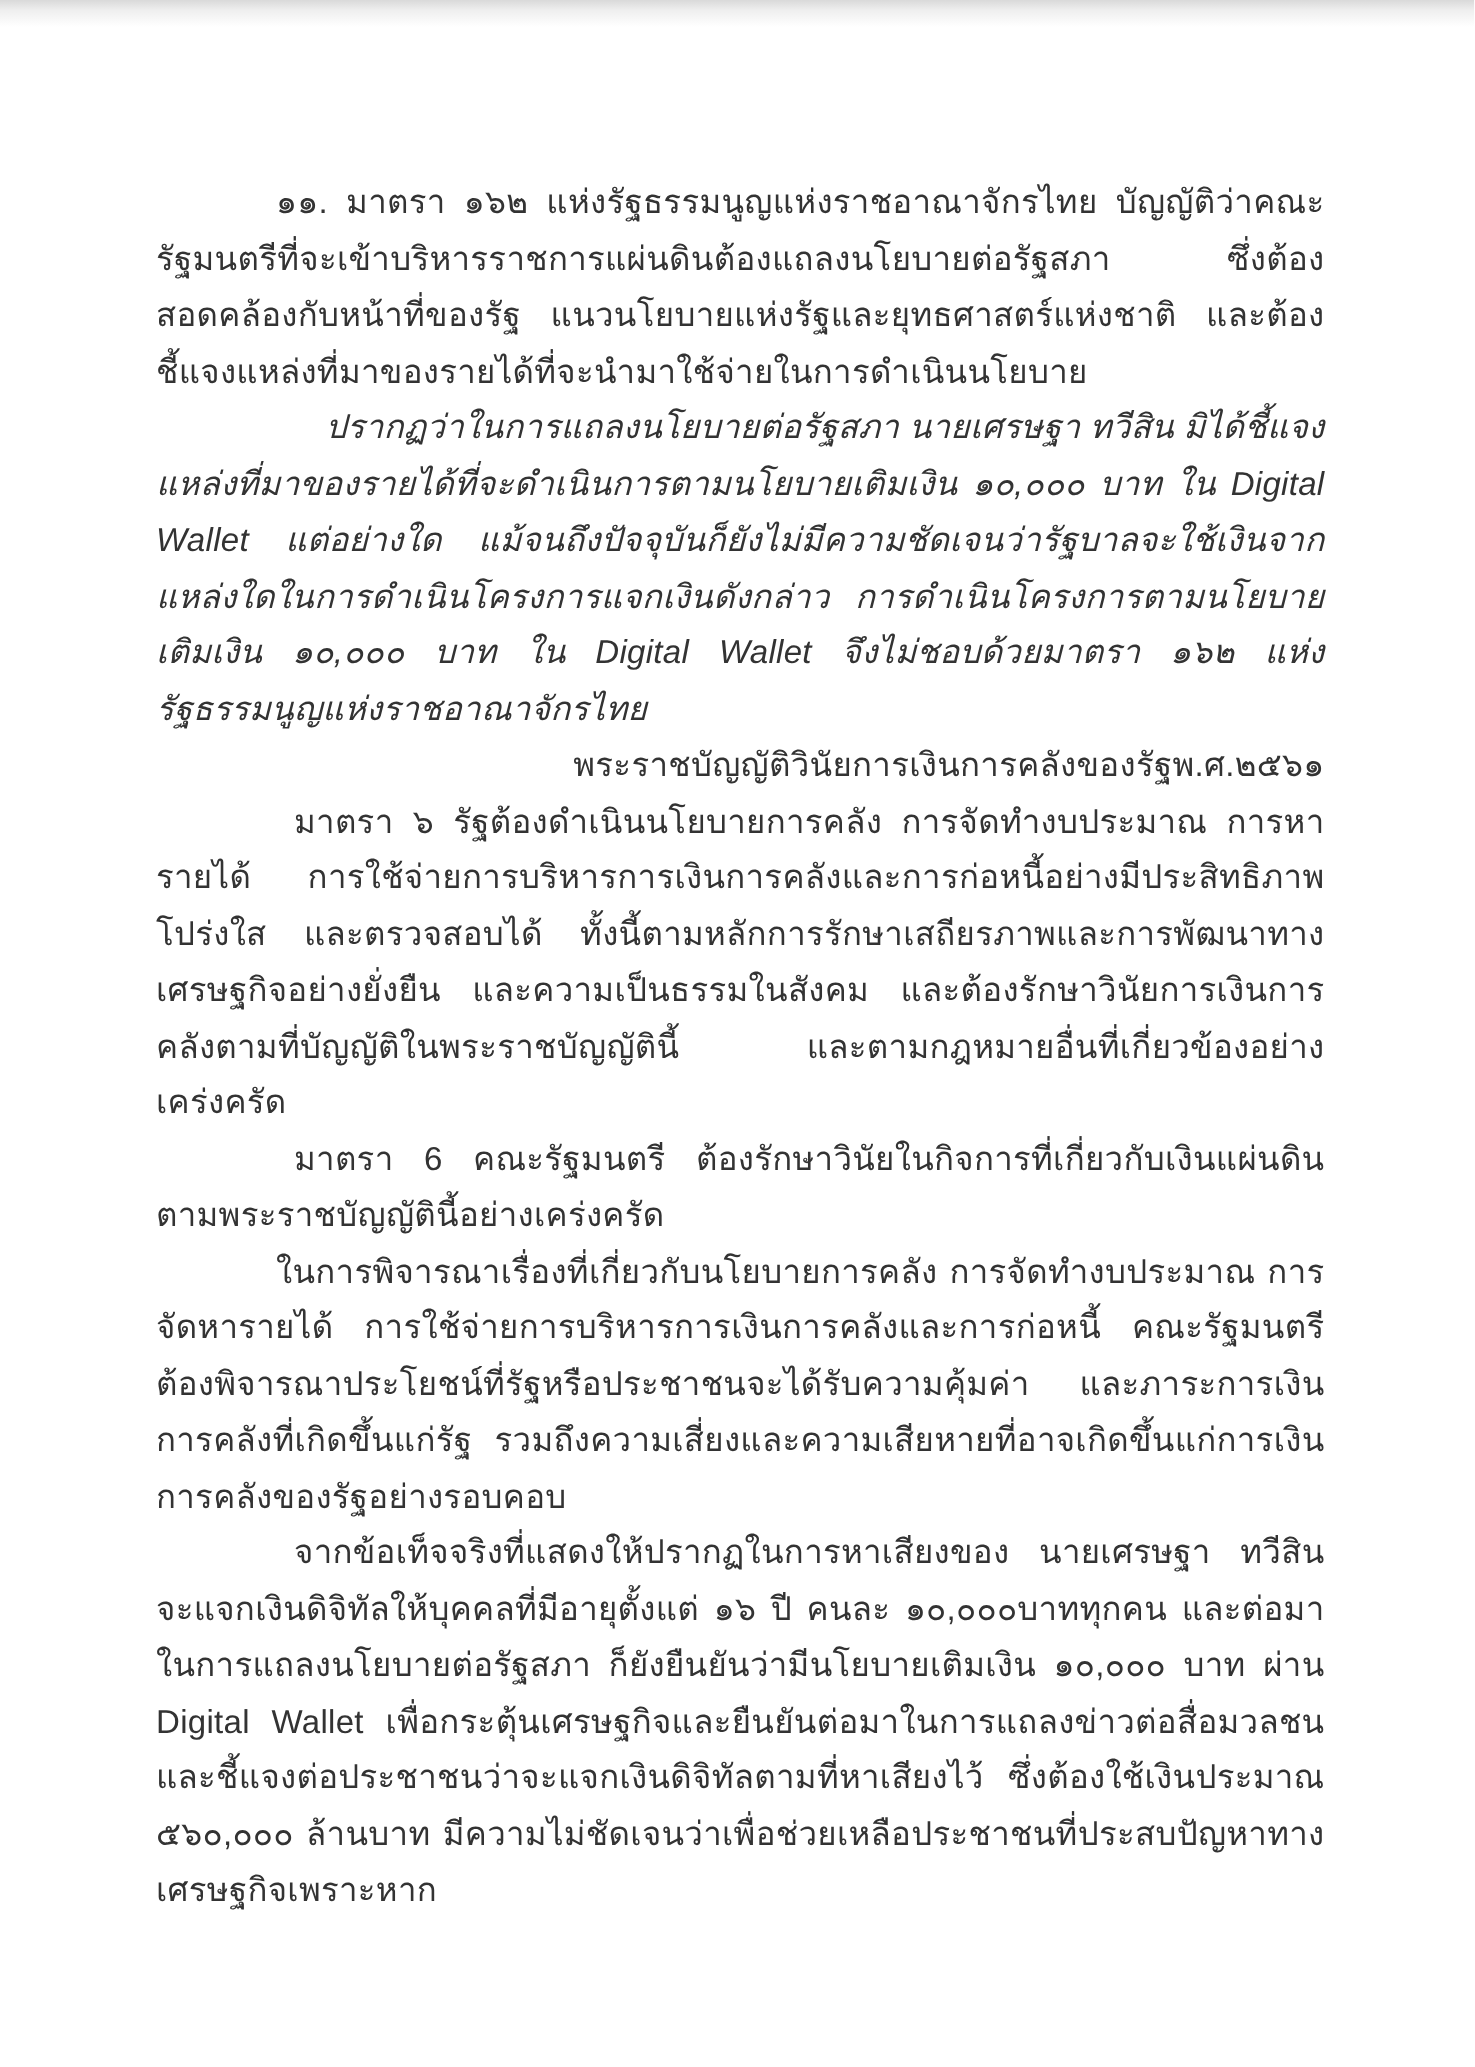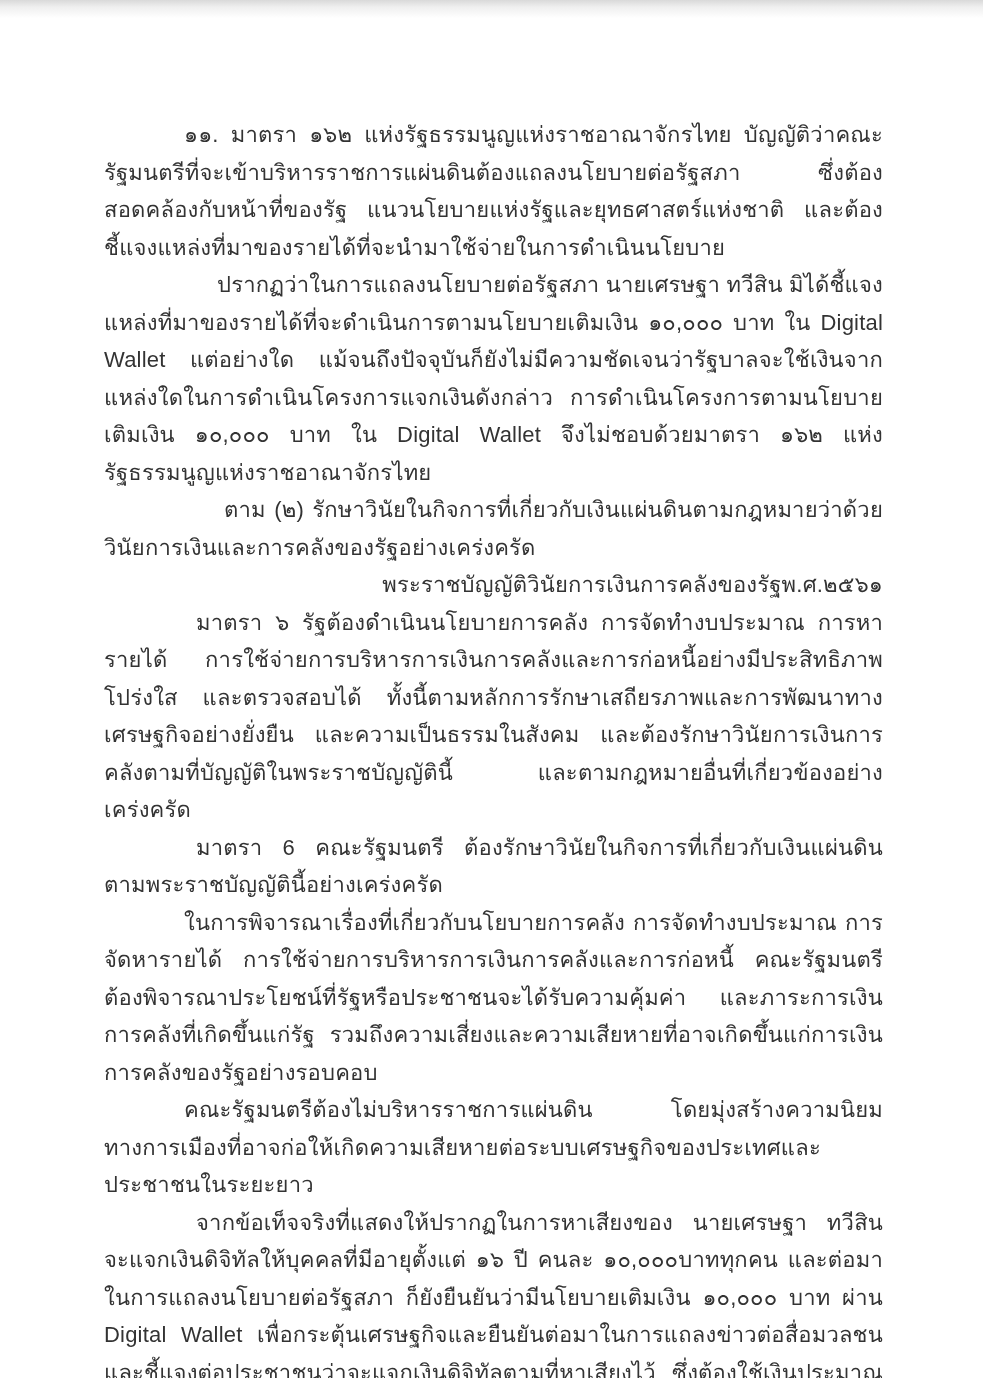--- a/index.html
+++ b/index.html
@@ -34,50 +34,48 @@
     text-align: justify;
     letter-spacing: 0.2px;
   }
   .content p {
     margin: 0;
     padding: 0;
   }
   
   .ind-80  { text-indent: 80px; }
   .ind-92  { text-indent: 92px; }
-  .ind-113 { text-indent: 113px; }
+  .ind-113 { text-indent: 113px; font-style: italic; }
   .ind-117 { text-indent: 117px; text-align: right; }
   .ind-120 { text-indent: 120px; }
   
   .mb-12 { margin-bottom: 12px; }
   .mb-9  { margin-bottom: 9px; }
   .mb-10 { margin-bottom: 10px; }
   .mb-14 { margin-bottom: 14px; }
-  .mb-8  { margin-bottom: 8px; font-family: Liberation Serif, serif; }
+  .mb-8  { margin-bottom: 8px; }
   .mb-0  { margin-bottom: 0; }
 </style>
 </head>
 <body>
 
 <div class="page">
   <div class="top-shadow"></div>
 
   <div class="content">
     <p class="ind-80 mb-12">๑๑. มาตรา ๑๖๒  แห่งรัฐธรรมนูญแห่งราชอาณาจักรไทย บัญญัติว่าคณะรัฐมนตรีที่จะเข้าบริหารราชการแผ่นดินต้องแถลงนโยบายต่อรัฐสภา ซึ่งต้องสอดคล้องกับหน้าที่ของรัฐ แนวนโยบายแห่งรัฐและยุทธศาสตร์แห่งชาติ และต้องชี้แจงแหล่งที่มาของรายได้ที่จะนำมาใช้จ่ายในการดำเนินนโยบาย</p>
 
     <p class="ind-113 mb-0">ปรากฏว่าในการแถลงนโยบายต่อรัฐสภา นายเศรษฐา  ทวีสิน มิได้ชี้แจงแหล่งที่มาของรายได้ที่จะดำเนินการตามนโยบายเติมเงิน ๑๐,๐๐๐ บาท ใน Digital Wallet แต่อย่างใด แม้จนถึงปัจจุบันก็ยังไม่มีความชัดเจนว่ารัฐบาลจะใช้เงินจากแหล่งใดในการดำเนินโครงการแจกเงินดังกล่าว  การดำเนินโครงการตามนโยบายเติมเงิน ๑๐,๐๐๐ บาท ใน Digital Wallet จึงไม่ชอบด้วยมาตรา ๑๖๒ แห่งรัฐธรรมนูญแห่งราชอาณาจักรไทย</p>
 
 
-    <p class="ind-120 mb-10">ตาม (๒)  รักษาวินัยในกิจการที่เกี่ยวกับเงินแผ่นดินตามกฎหมายว่าด้วยวินัยการเงินและการคลังของรัฐอย่างเคร่งครัด</p>
 
     <p class="ind-117 mb-14">พระราชบัญญัติวินัยการเงินการคลังของรัฐพ.ศ.๒๕๖๑</p>
 
     <p class="ind-92 mb-8">มาตรา ๖ รัฐต้องดำเนินนโยบายการคลัง  การจัดทำงบประมาณ การหารายได้ การใช้จ่ายการบริหารการเงินการคลังและการก่อหนี้อย่างมีประสิทธิภาพ โปร่งใส และตรวจสอบได้ ทั้งนี้ตามหลักการรักษาเสถียรภาพและการพัฒนาทางเศรษฐกิจอย่างยั่งยืน และความเป็นธรรมในสังคม และต้องรักษาวินัยการเงินการคลังตามที่บัญญัติในพระราชบัญญัตินี้ และตามกฎหมายอื่นที่เกี่ยวข้องอย่างเคร่งครัด</p>
 
     <p class="ind-92 mb-10">มาตรา 6 คณะรัฐมนตรี ต้องรักษาวินัยในกิจการที่เกี่ยวกับเงินแผ่นดินตามพระราชบัญญัตินี้อย่างเคร่งครัด</p>
 
     <p class="ind-80 mb-0">ในการพิจารณาเรื่องที่เกี่ยวกับนโยบายการคลัง การจัดทำงบประมาณ การจัดหารายได้ การใช้จ่ายการบริหารการเงินการคลังและการก่อหนี้ คณะรัฐมนตรีต้องพิจารณาประโยชน์ที่รัฐหรือประชาชนจะได้รับความคุ้มค่า  และภาระการเงินการคลังที่เกิดขึ้นแก่รัฐ รวมถึงความเสี่ยงและความเสียหายที่อาจเกิดขึ้นแก่การเงินการคลังของรัฐอย่างรอบคอบ</p>
 
-    <p class="ind-80 mb-0">คณะรัฐมนตรีต้องไม่บริหารราชการแผ่นดิน โดยมุ่งสร้างความนิยมทางการเมืองที่อาจก่อให้เกิดความเสียหายต่อระบบเศรษฐกิจของประเทศและประชาชนในระยะยาว</p>
 
     <p class="ind-92 mb-0">จากข้อเท็จจริงที่แสดงให้ปรากฏในการหาเสียงของ นายเศรษฐา ทวีสิน จะแจกเงินดิจิทัลให้บุคคลที่มีอายุตั้งแต่ ๑๖ ปี คนละ ๑๐,๐๐๐บาททุกคน และต่อมาในการแถลงนโยบายต่อรัฐสภา ก็ยังยืนยันว่ามีนโยบายเติมเงิน ๑๐,๐๐๐ บาท ผ่าน Digital Wallet เพื่อกระตุ้นเศรษฐกิจและยืนยันต่อมาในการแถลงข่าวต่อสื่อมวลชนและชี้แจงต่อประชาชนว่าจะแจกเงินดิจิทัลตามที่หาเสียงไว้ ซึ่งต้องใช้เงินประมาณ ๕๖๐,๐๐๐ ล้านบาท มีความไม่ชัดเจนว่าเพื่อช่วยเหลือประชาชนที่ประสบปัญหาทางเศรษฐกิจเพราะหาก</p>
   </div>
 </div>
 
 </body></html>

